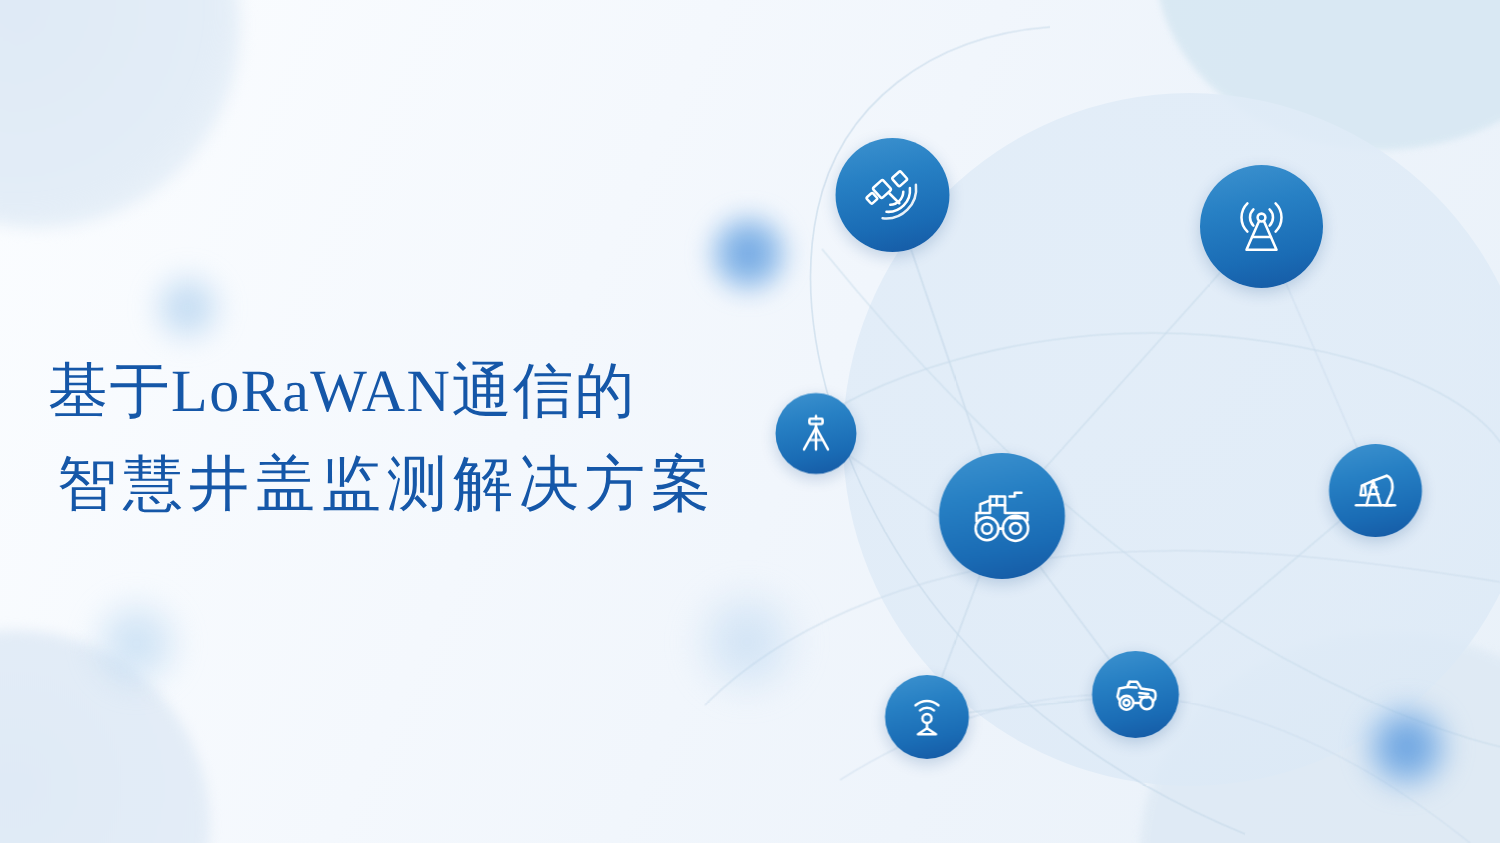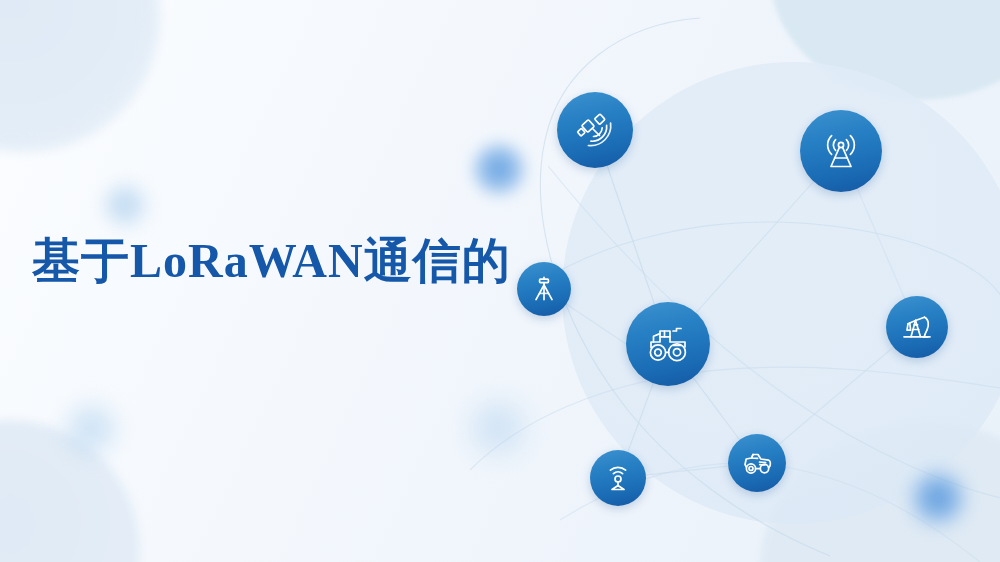--- a/index.html
+++ b/index.html
@@ -159,25 +159,25 @@
   
   #title-block {
     position: absolute;
     left: 32px;
     top: 230px;
     width: 520px;
   }
   .title-line {
     color: #1557a8;
     font-family: "Liberation Serif", "DejaVu Serif", serif;
-    font-size: 48px;
+    font-size: 40px;
     line-height: 62px;
     letter-spacing: 1px;
     white-space: nowrap;
-    font-weight: 700;
+    font-weight: 400;
   }
   #title-line-2 {
     padding-left: 6px;
     letter-spacing: 4px;
   }
 </style>
 </head>
 <body>
 
 <div id="slide">
@@ -318,15 +318,16 @@
         <path d="M 6.4 21 L 5 18.5 L 6.2 13 L 11.5 12 L 13 8.5 L 18 8.5 L 20.8 13 L 28.5 14.2 C 30.4 14.6 30.8 17.6 30 20 L 28.6 21.8"></path>
         <path d="M 13 8.5 L 11.5 12 L 17.6 12.4"></path>
         <path d="M 19.5 16 L 25.6 16.6"></path>
         <path d="M 19.8 18.6 L 24.8 19"></path>
       </svg>
     </span>
   </div>
 
   <div id="title-block">
     <div class="title-line" id="title-line-1">基于LoRaWAN通信的</div>
+    <div class="title-line" id="title-line-2">智慧井盖监测解决方案</div>
   </div>
 
 </div>
 
 </body></html>

